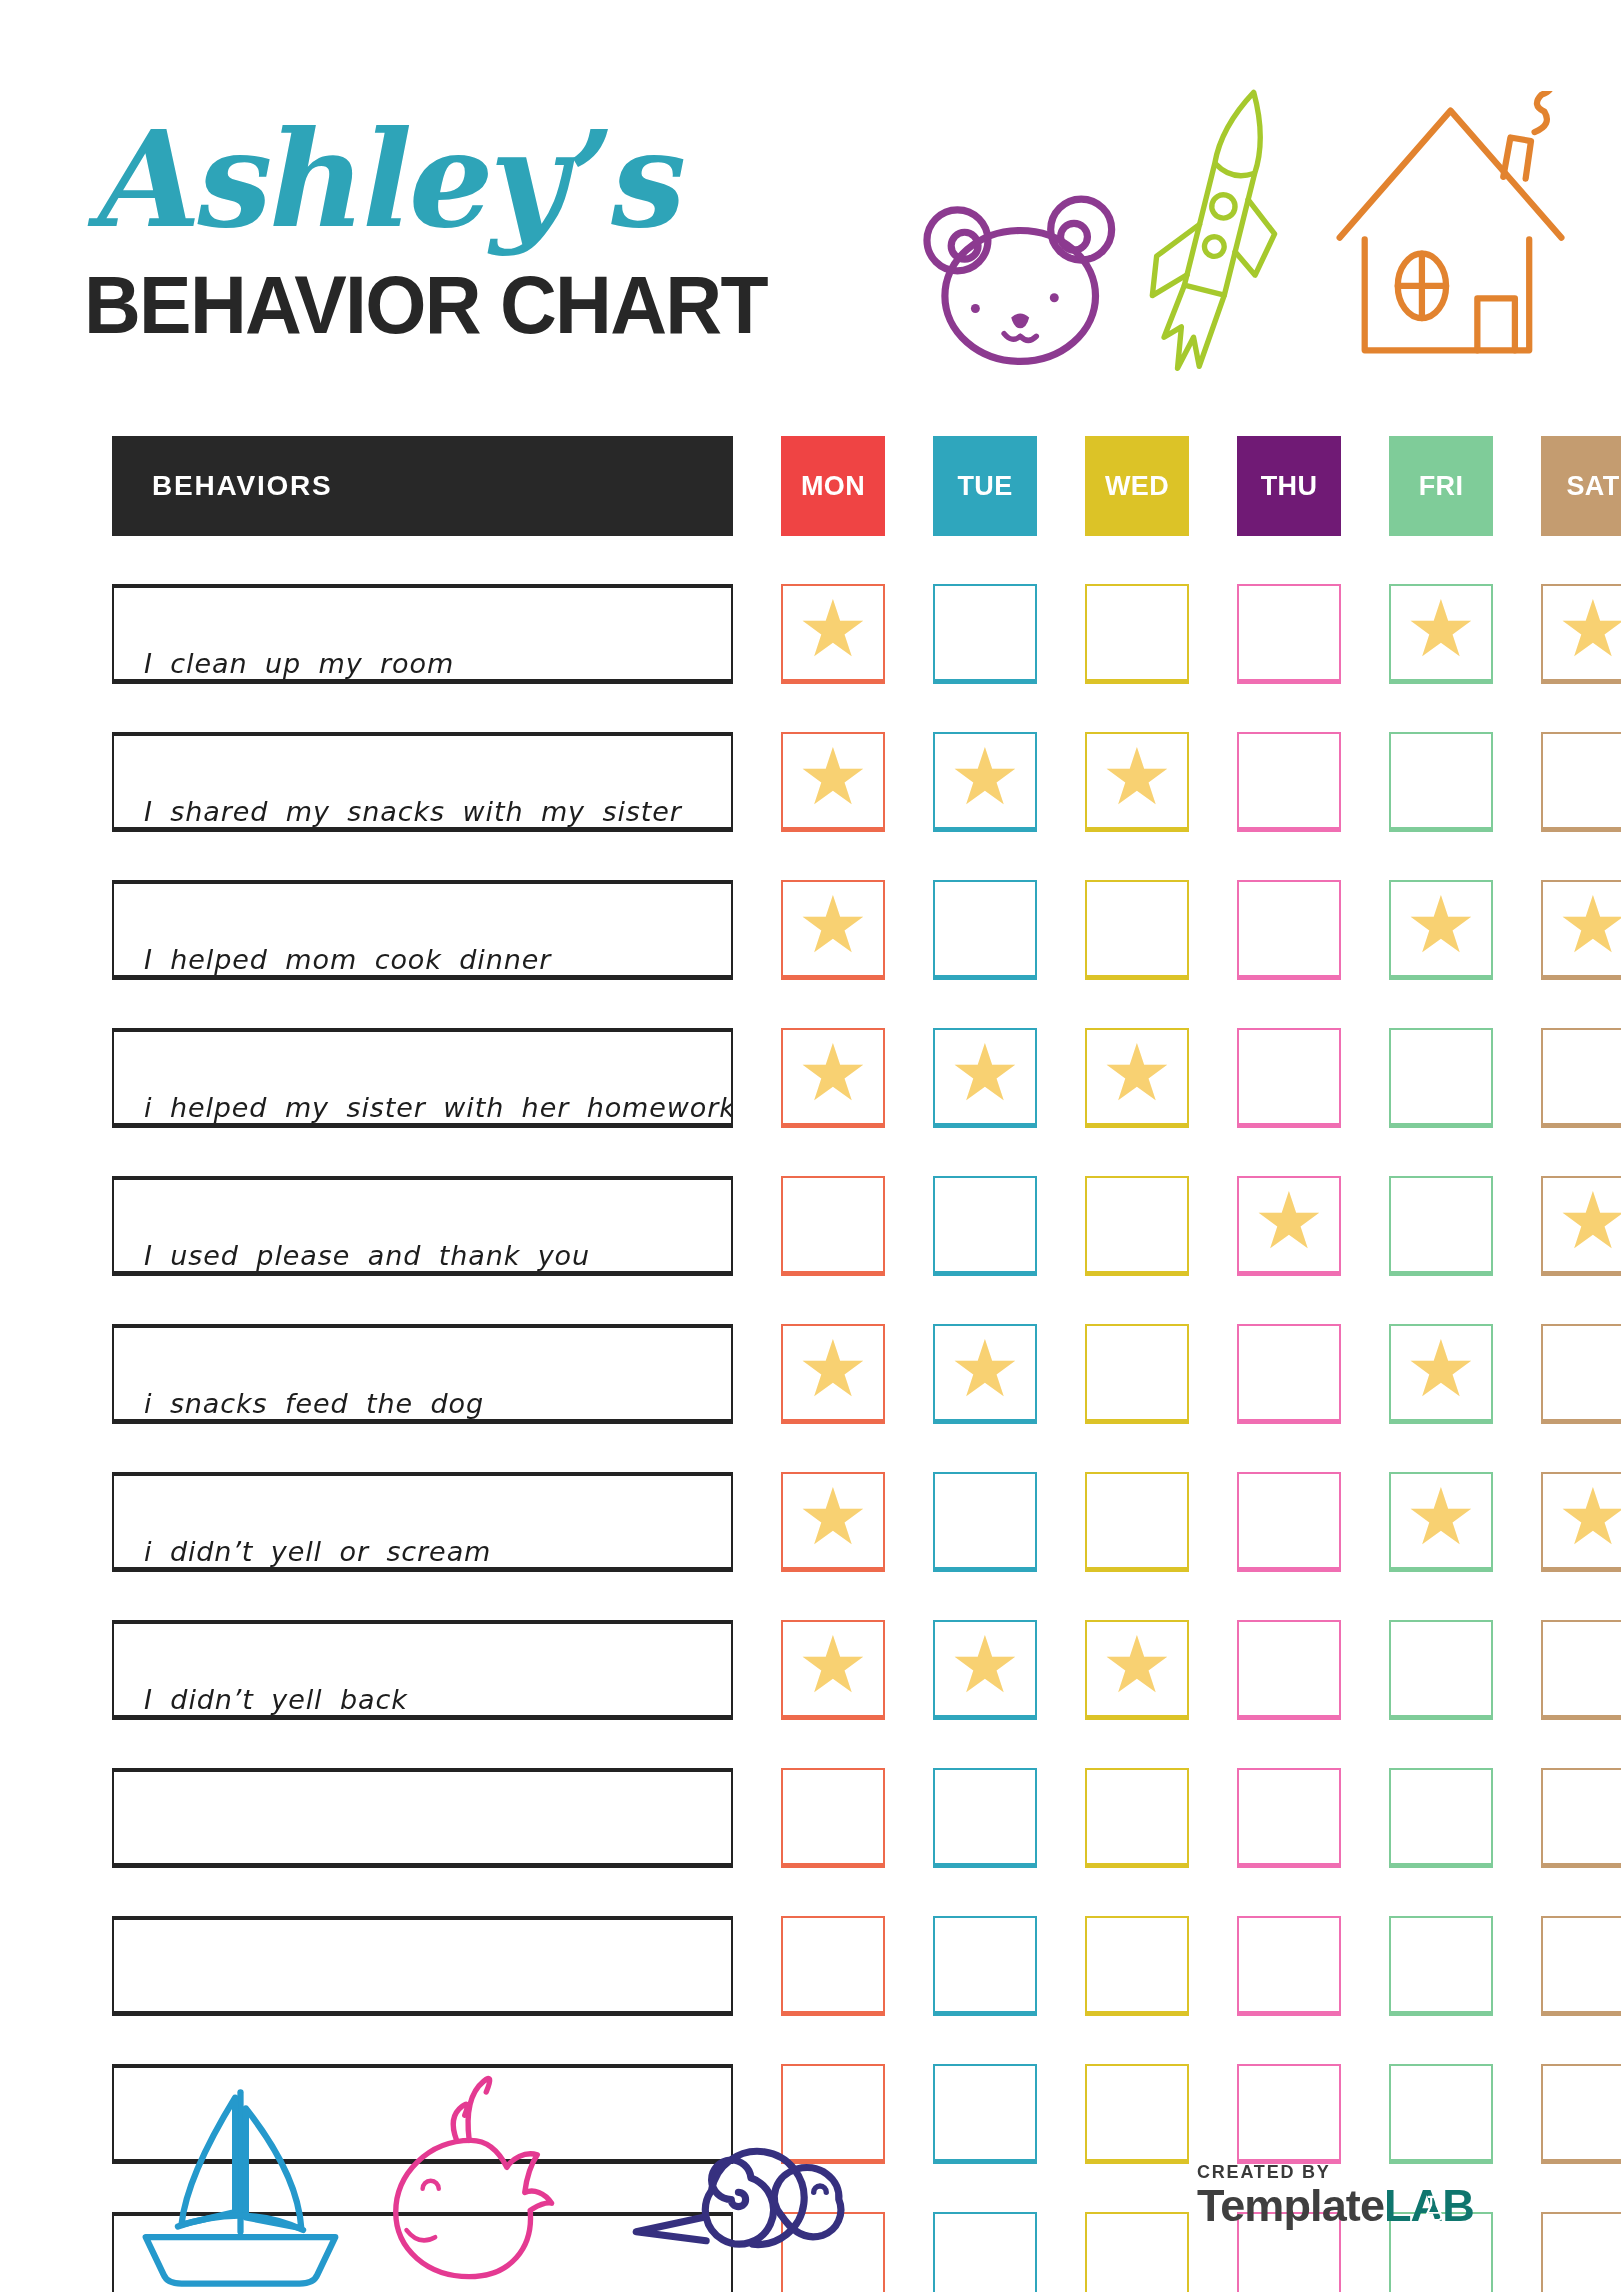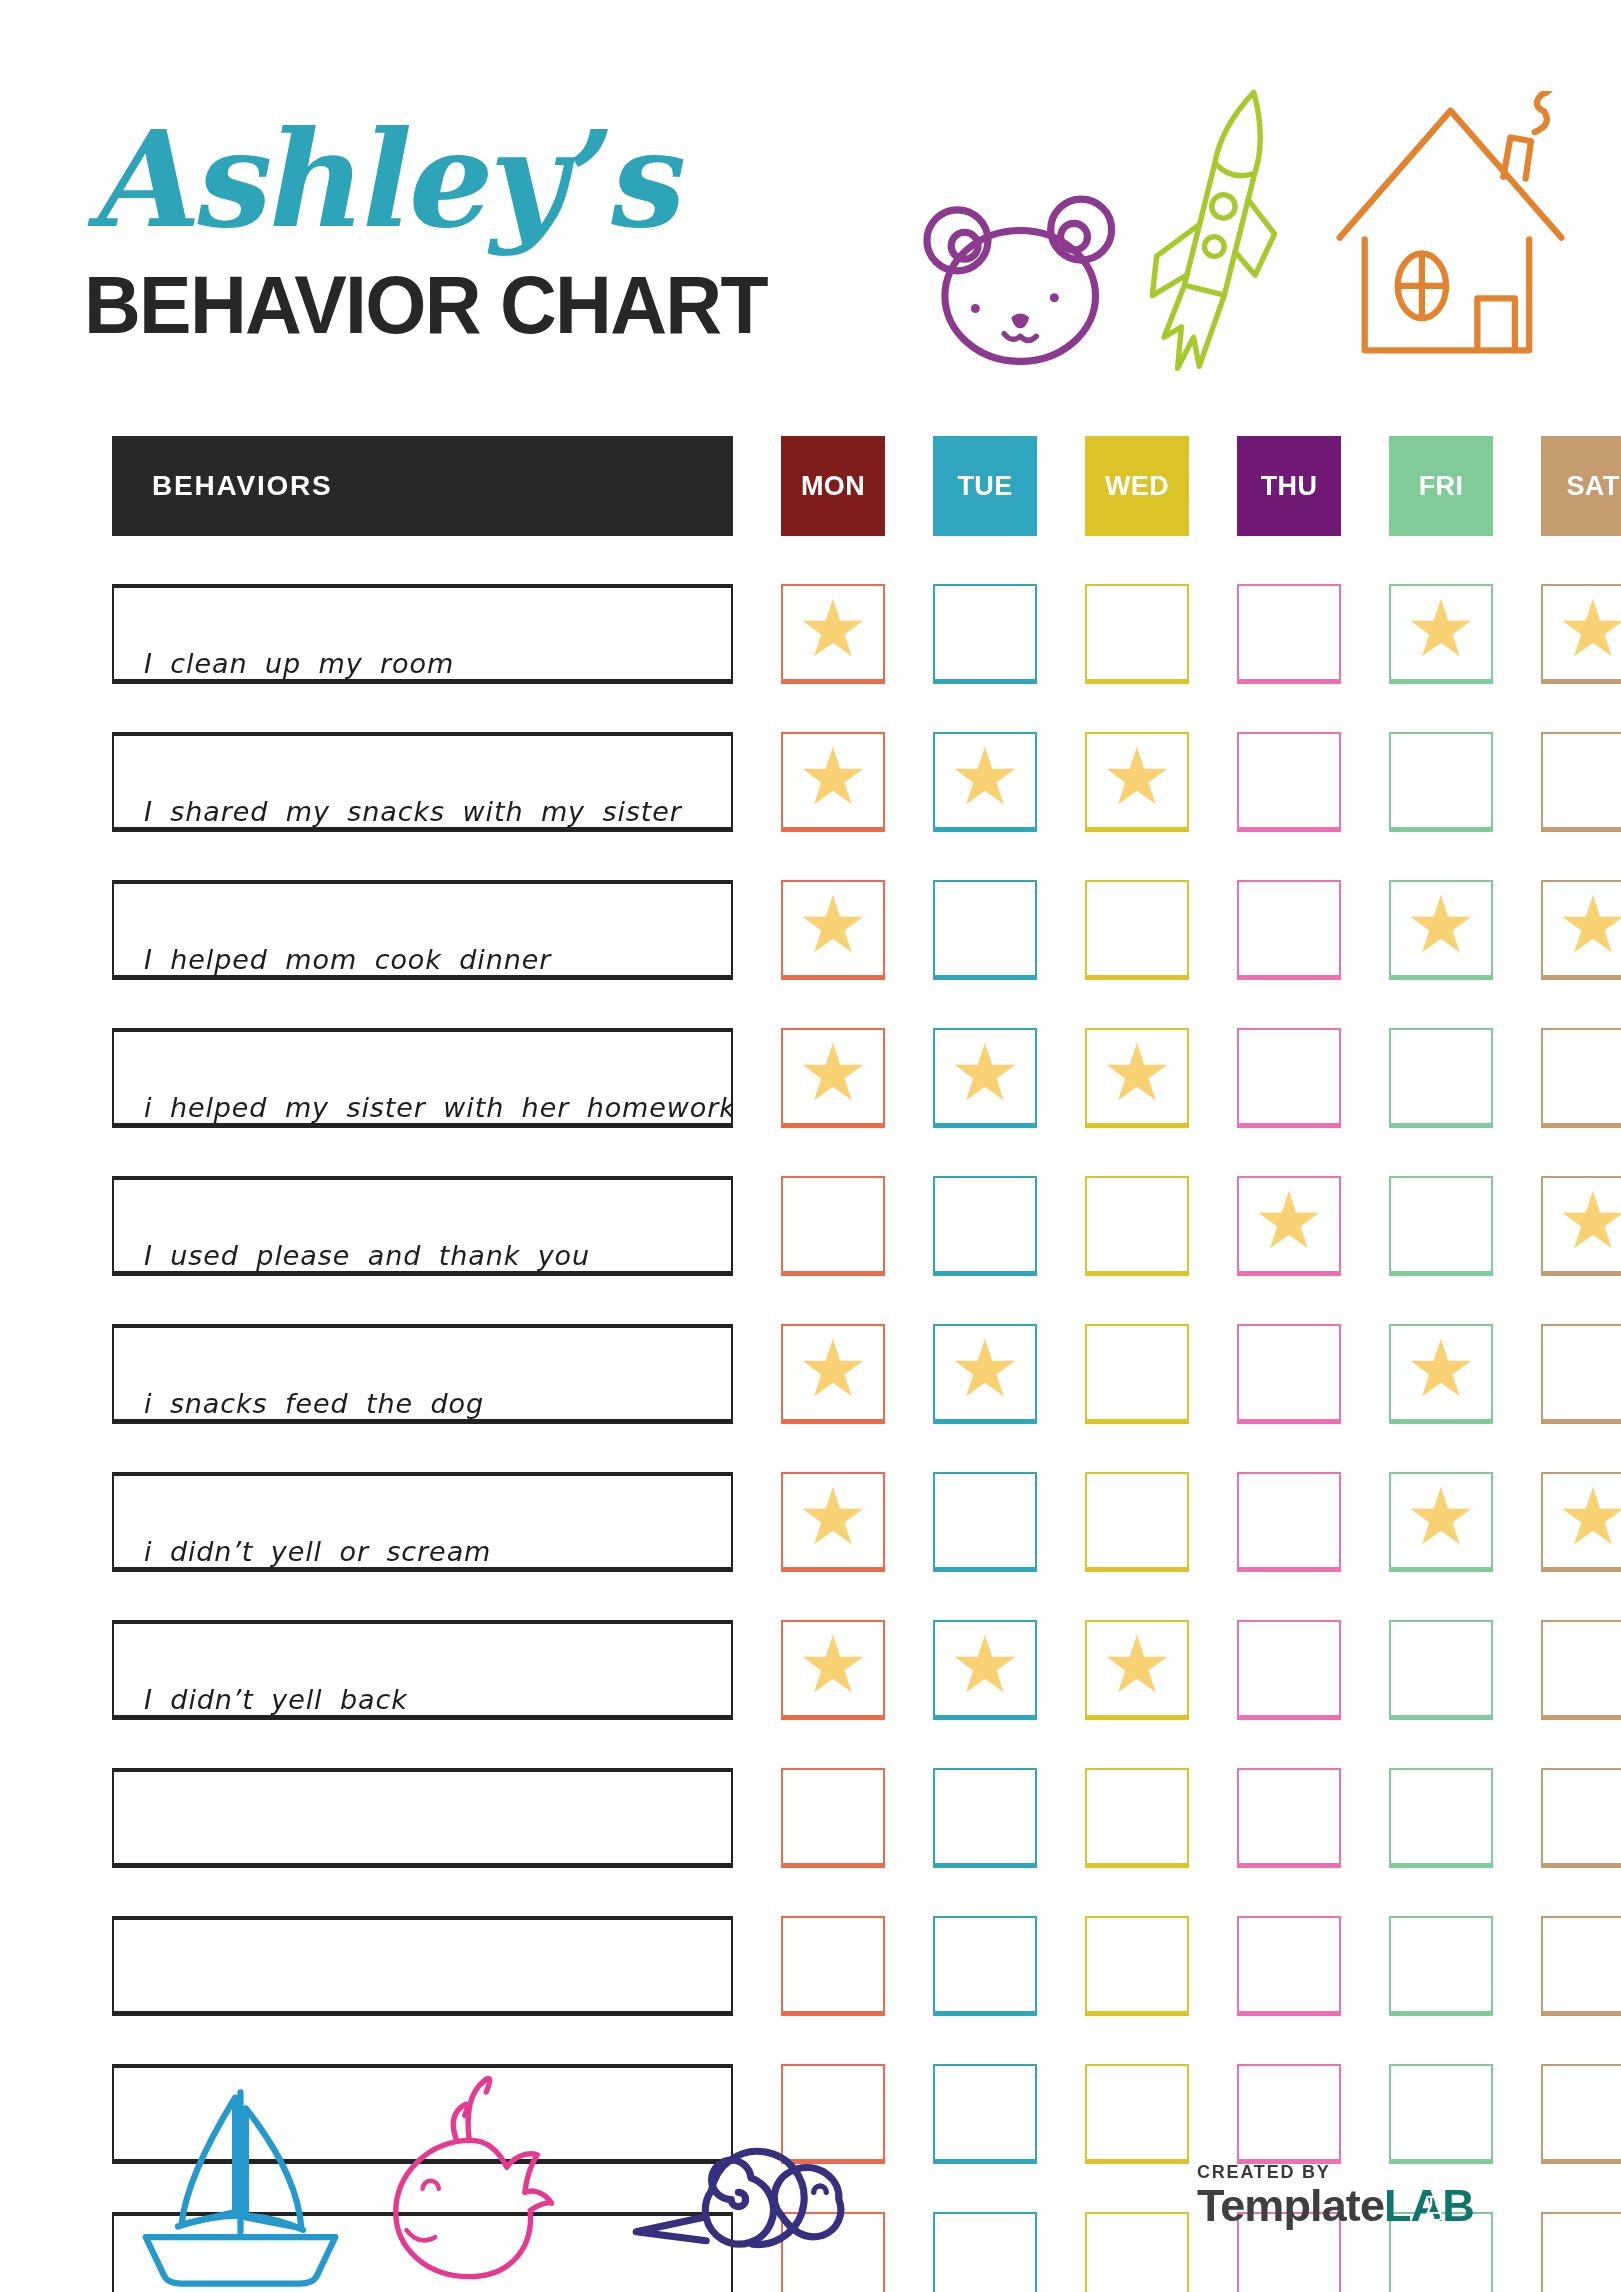--- a/index.html
+++ b/index.html
@@ -107,21 +107,21 @@
     <path d="M197,96 L205,52 L228,56 L222,98"></path>
     <path d="M232,46 q20,-8 11,-23 q-15,-7 -3,-19 q17,-6 9,-21"></path>
     <ellipse cx="106" cy="218" rx="27" ry="36"></ellipse>
     <path d="M79,218 L133,218 M106,182 L106,254"></path>
     <path d="M168,290 L168,232 L210,232 L210,290"></path>
   </svg>
 </div>
 
 <div class="chart-table" id="chart-table">
     <div class="beh-header" style="background: rgb(40, 40, 40);">BEHAVIORS</div>
-    <div class="day-header" style="background: #7f1d1d;">MON</div>
+    <div class="day-header" style="background: #ef4444;">MON</div>
     <div class="day-header" style="background: rgb(47, 166, 189);">TUE</div>
     <div class="day-header" style="background: rgb(220, 195, 39);">WED</div>
     <div class="day-header" style="background: #701a75;">THU</div>
     <div class="day-header" style="background: rgb(127, 204, 153);">FRI</div>
     <div class="day-header" style="background: rgb(196, 156, 112);">SAT</div>
     <div class="day-header" style="background: rgb(136, 134, 195);">SUN</div>
     <div class="row-label">
       <span>I clean up my room</span>
     </div>
     <div class="day-cell" style="border-color: rgb(238, 106, 76);">

